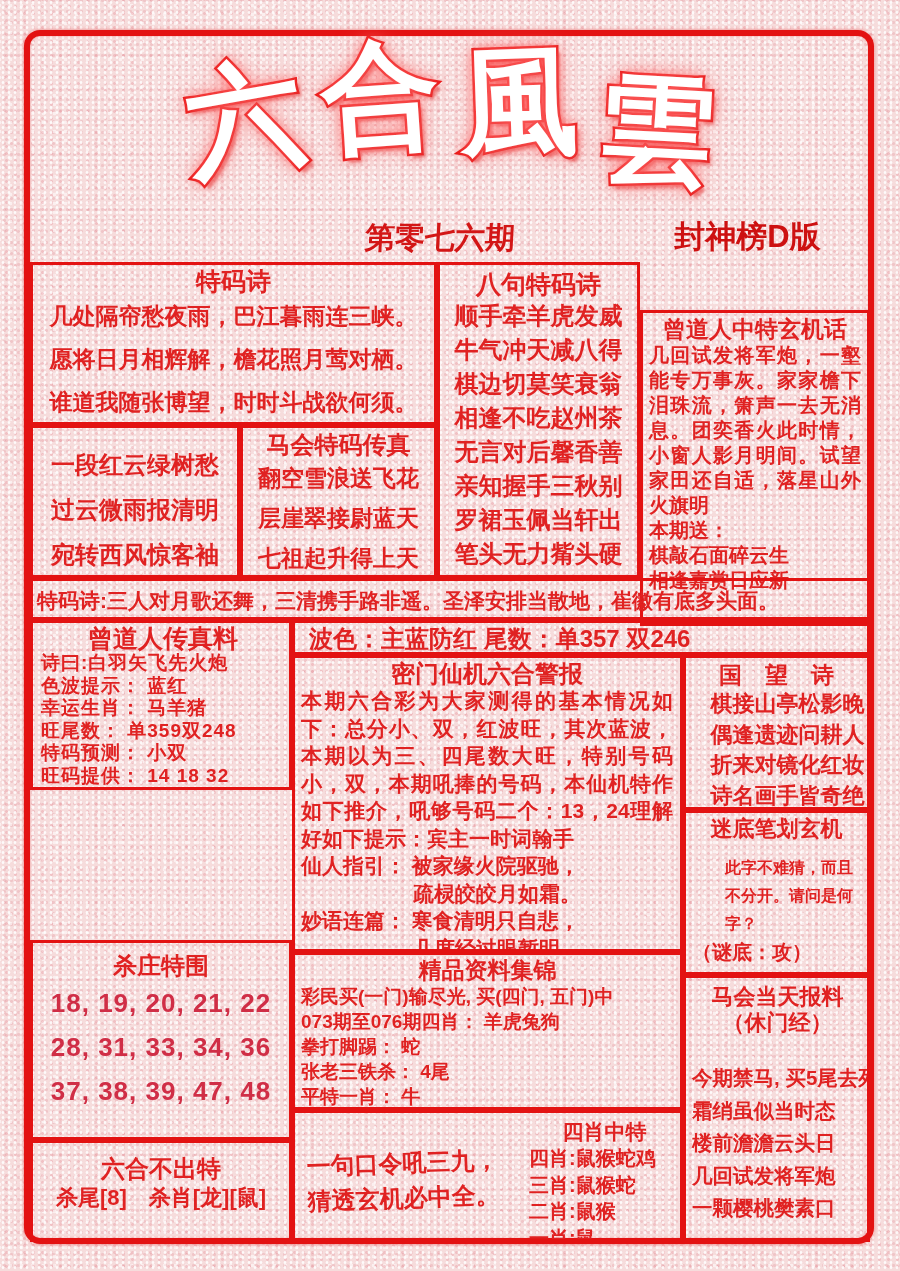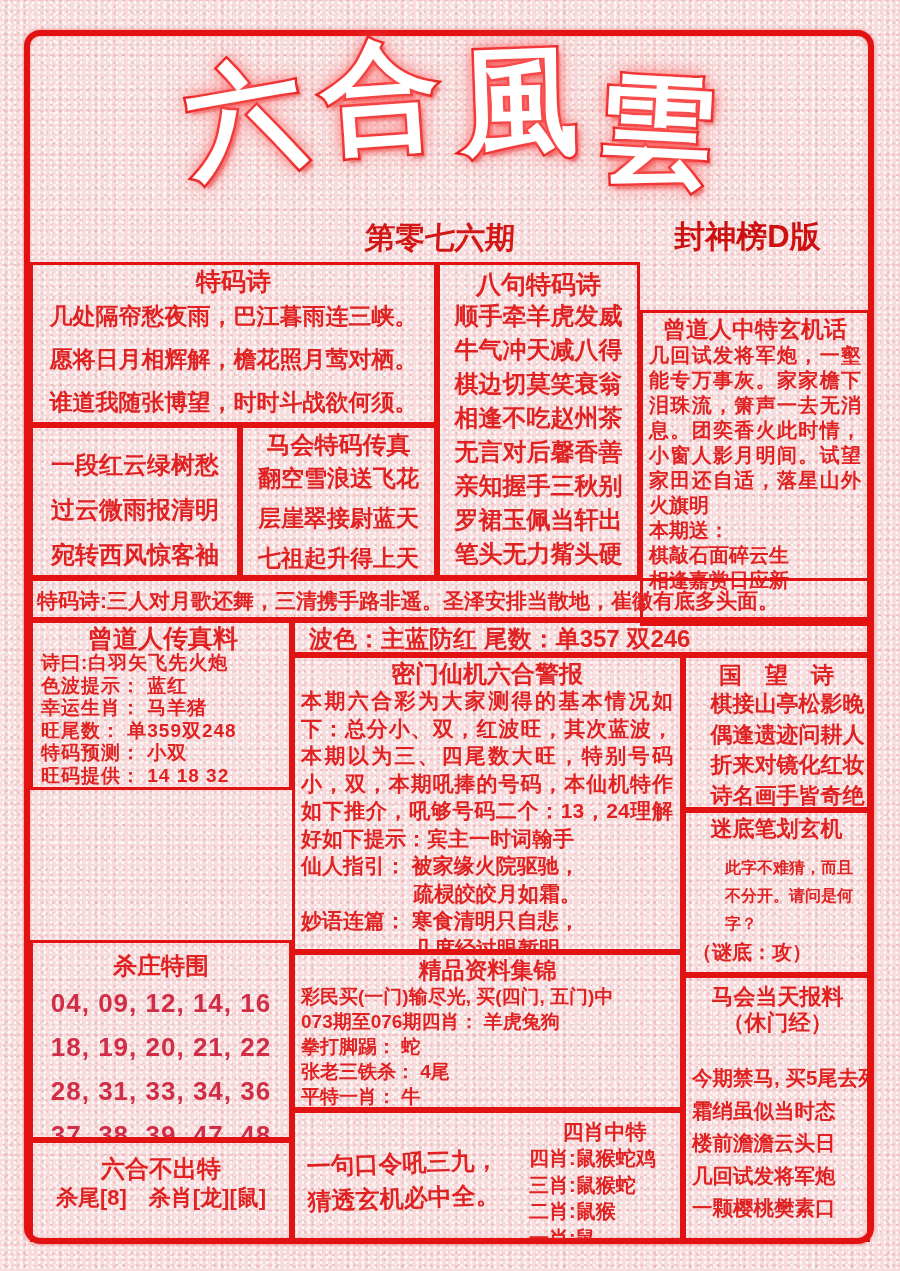--- a/index.html
+++ b/index.html
@@ -198,21 +198,20 @@
 
   <div class="box b-midi">
     <div class="bt">迷底笔划玄机</div>
     <div class="bd">此字不难猜，而且不分开。请问是何字？</div>
     <div class="ans">（谜底：攻）</div>
   </div>
 
 
   <div class="box b-shazh">
     <div class="bt">杀庄特围</div>
-    <div class="ln">04, 09, 12, 14, 16</div>
     <div class="ln">18, 19, 20, 21, 22</div>
     <div class="ln">28, 31, 33, 34, 36</div>
     <div class="ln">37, 38, 39, 47, 48</div>
   </div>
 
   <div class="box b-jingpin">
     <div class="bt">精品资料集锦</div>
     <div class="ln">彩民买(一门)输尽光, 买(四门, 五门)中</div>
     <div class="ln">073期至076期四肖： 羊虎兔狗</div>
     <div class="ln">拳打脚踢： 蛇</div>

